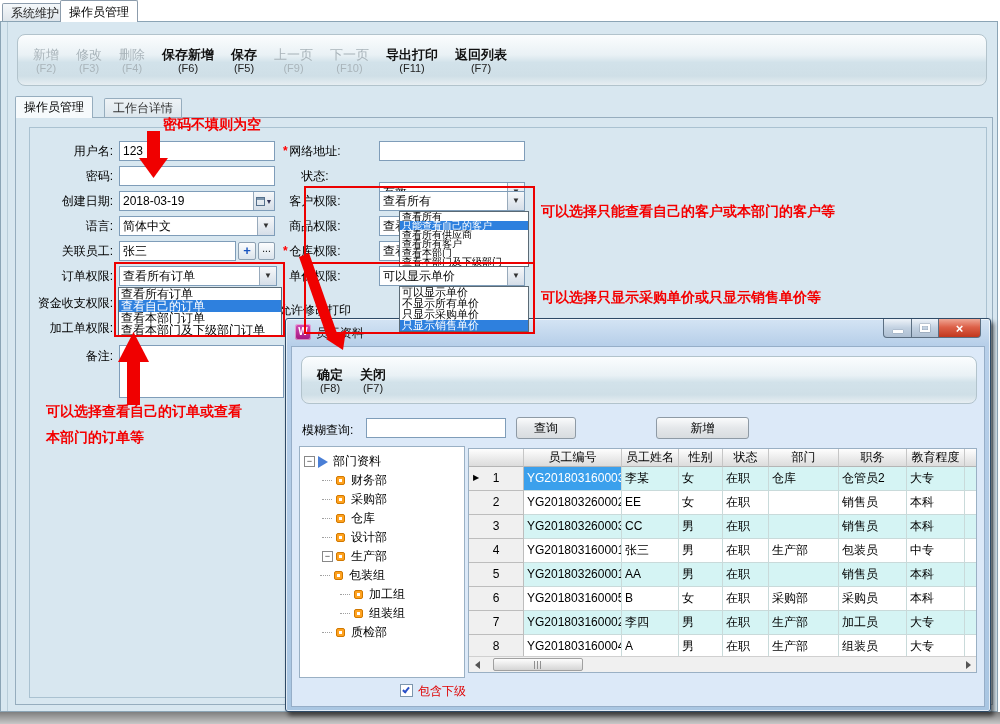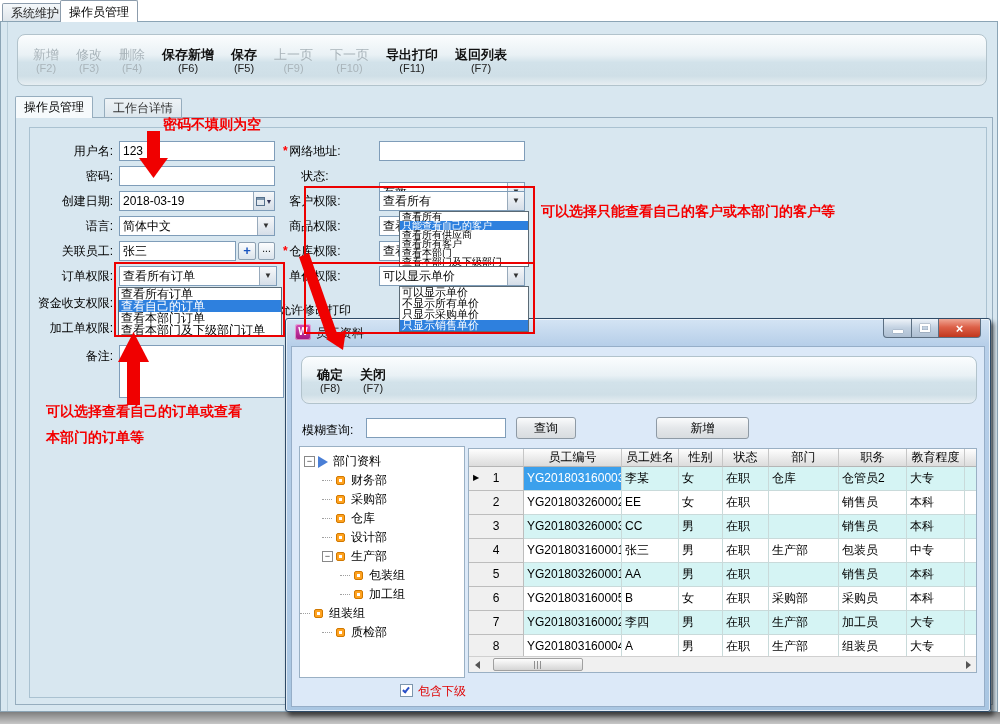--- a/index.html
+++ b/index.html
@@ -276,20 +276,21 @@
     </div>
 
   <div class="rlabel" style="left:254px;top:278px">允许修改打印</div>
 
   <div class="redbox" style="left:303px;top:164px;width:231px;height:78px"></div>
   <div class="redbox" style="left:303px;top:240px;width:231px;height:72px"></div>
   <div class="redbox" style="left:113px;top:240px;width:171px;height:75px"></div>
 
   <div class="note" style="left:162px;top:94px">密码不填则为空</div>
   <div class="note" style="left:540px;top:181px">可以选择只能查看自己的客户或本部门的客户等</div>
+  <div class="note" style="left:540px;top:267px">可以选择只显示采购单价或只显示销售单价等</div>
   <div class="note" style="left:45px;top:381px">可以选择查看自己的订单或查看</div>
   <div class="note" style="left:45px;top:407px">本部门的订单等</div>
 </div>
 
 <div class="dialog">
   <div class="dlg-icon">W</div>
   <div class="dlg-title">员工资料</div>
   <div class="winbtns">
     <div class="wbtn min">
         <span class="minglyph"></span>
@@ -353,35 +354,35 @@
           </span>
           <span class="tlab">设计部</span>
         </div>
         <div class="trow" style="padding-left: 22px;">
           <span class="expander">−</span>
           <span class="ticon">
             <i></i>
           </span>
           <span class="tlab">生产部</span>
         </div>
+        <div class="trow" style="padding-left: 20px;">
+          <span class="stub"></span>
+          <span class="ticon">
+            <i></i>
+          </span>
+          <span class="tlab">包装组</span>
+        </div>
         <div class="trow" style="padding-left: 40px;">
           <span class="stub"></span>
           <span class="ticon">
             <i></i>
           </span>
-          <span class="tlab">包装组</span>
+          <span class="tlab">加工组</span>
         </div>
         <div class="trow" style="padding-left: 40px;">
-          <span class="stub"></span>
-          <span class="ticon">
-            <i></i>
-          </span>
-          <span class="tlab">加工组</span>
-        </div>
-        <div class="trow" style="">
           <span class="stub"></span>
           <span class="ticon">
             <i></i>
           </span>
           <span class="tlab">组装组</span>
         </div>
         <div class="trow" style="padding-left: 22px;">
           <span class="stub"></span>
           <span class="ticon">
             <i></i>

